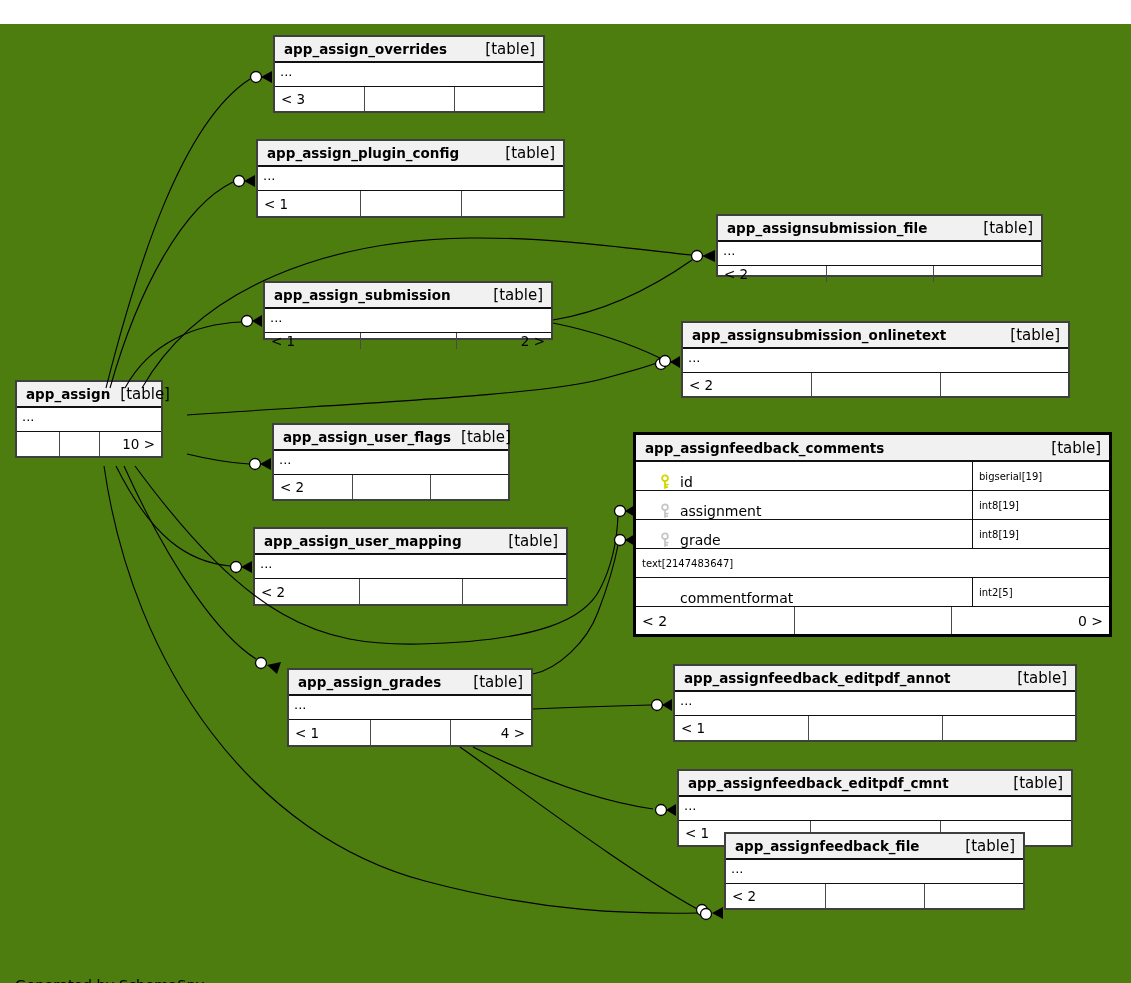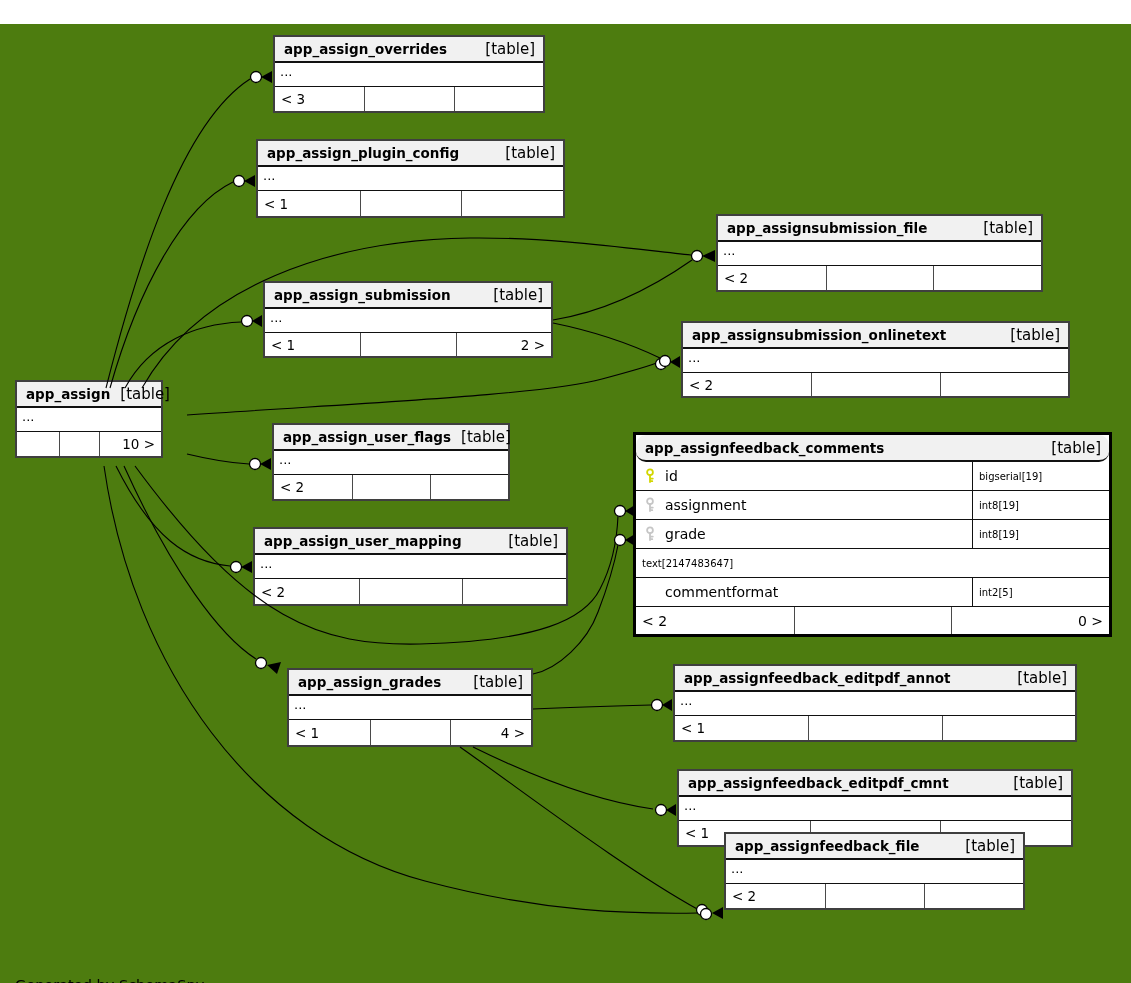--- a/index.html
+++ b/index.html
@@ -6,35 +6,35 @@
   html,body { width:1131px; height:983px; background:#ffffff; font-family:"DejaVu Sans","Liberation Sans",sans-serif; }
   #canvas { position:relative; width:1131px; height:983px; background:#4d7c0f; overflow:hidden;margin-top:24px; }
 
   
   .tbl { position:absolute; display:flex; flex-direction:column; background:#fff;
          border:2px solid #3f3f3f; }
   .tbl.focus { border:3px solid #000; }
   .hdr { display:flex; align-items:center; justify-content:space-between;
          background:#f1f1f1; border-bottom:2px solid #111; padding:0 8px 0 9px;
          height:26px; flex:0 0 26px; }
-  .tbl.focus .hdr { height:27px; flex:0 0 27px;border-radius:10px; }
+  .tbl.focus .hdr { height:27px; flex:0 0 27px; }
   .tname { font-weight:bold; font-size:13.5px; color:#000; white-space:nowrap; }
   .ttag  { font-size:15px; color:#000; white-space:nowrap; padding-left:10px; }
   .dots  { flex:0 0 24px; border-bottom:1px solid #111; padding:0 0 6px 5px; font-size:13px;
            color:#000; display:flex; align-items:center; }
   .foot  { flex:1 1 auto; display:flex; }
   .fc    { flex:1 1 33.3%; font-size:13.5px; color:#000; display:flex; align-items:center;
            padding:0 6px; white-space:nowrap; }
   .fc + .fc { border-left:1px solid #4a4a4a; }
   .fc.right { justify-content:flex-end; }
 
   
   .colrow { flex:0 0 29px; display:flex; border-bottom:1px solid #111; }
   .colrow:last-of-type { border-bottom:1px solid #111; }
-  .ncell { flex:0 0 337px; display:flex; align-items:center; padding-left:7px;
+  .ncell { flex:0 0 337px; display:flex; align-items:flex-end; padding-left:22px;
            border-right:1px solid #111; font-size:14px; color:#000; }
   .tcell { flex:1 1 auto; display:flex; align-items:center; padding-left:6px;
            font-size:10px; color:#000; }
   .keyico { width:14px; height:16px; margin-right:8px; flex:0 0 14px; }
   .keyico.none { visibility:hidden; }
   .cfoot { flex:0 0 27px; display:flex; }
   .cfoot .fc { font-size:14px; }
 
   
   #edges { position:absolute; left:0; top:0; width:1131px; height:983px;
@@ -146,34 +146,34 @@
       <span class="ttag">[table]</span>
     </div>
     <div class="dots">...</div>
     <div class="foot">
       <span class="fc">&lt; 1</span>
       <span class="fc"></span>
       <span class="fc right"></span>
     </div>
   </div>
 
-  <div class="tbl" style="left:716px;top:190px;width:327px;height:78px">
+  <div class="tbl" style="left:716px;top:190px;width:327px;height:63px">
     <div class="hdr">
       <span class="tname">app_assignsubmission_file</span>
       <span class="ttag">[table]</span>
     </div>
     <div class="dots">...</div>
     <div class="foot">
       <span class="fc">&lt; 2</span>
       <span class="fc"></span>
       <span class="fc right"></span>
     </div>
   </div>
 
-  <div class="tbl" style="left:263px;top:257px;width:290px;height:77px">
+  <div class="tbl" style="left:263px;top:257px;width:290px;height:59px">
     <div class="hdr">
       <span class="tname">app_assign_submission</span>
       <span class="ttag">[table]</span>
     </div>
     <div class="dots">...</div>
     <div class="foot">
       <span class="fc">&lt; 1</span>
       <span class="fc"></span>
       <span class="fc right">2 &gt;</span>
     </div>

